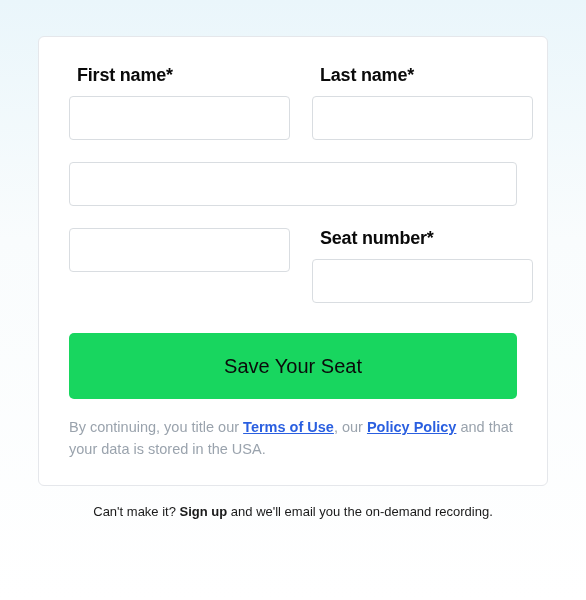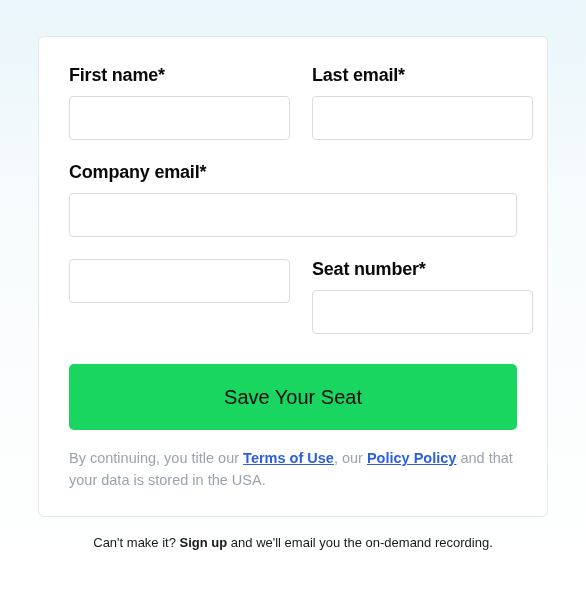--- a/index.html
+++ b/index.html
@@ -27,20 +27,21 @@
     flex: 1;
     display: flex;
     flex-direction: column;
   }
   .lbl {
     font-size: 18px;
     font-weight: 600;
     color: #0a0a0a;
     margin-bottom: 10px;
     letter-spacing: -0.2px;
+    margin-left: 8px;
   }
   .inp {
     height: 44px;
     border: 1px solid #d9dde1;
     border-radius: 4px;
     background: #fff;
     padding: 0 10px;
     font-size: 15px;
   }
   .submit {
@@ -80,28 +81,27 @@
 <body>
 
 <div class="card">
 
   <div class="row">
     <div class="field">
       <label class="lbl">First name*</label>
       <input class="inp" type="text" value="" style="">
     </div>
     <div class="field">
-      <label class="lbl">Last email*</label>
+      <label class="lbl">Last name*</label>
       <input class="inp" type="text" value="" style="">
     </div>
   </div>
 
   <div class="row">
     <div class="field">
-      <label class="lbl">Company email*</label>
       <input class="inp" type="text" value="" style="">
     </div>
   </div>
 
   <div class="row">
     <div class="field">
       <input class="inp" type="text" value="" style="">
     </div>
     <div class="field">
       <label class="lbl">Seat number*</label>

